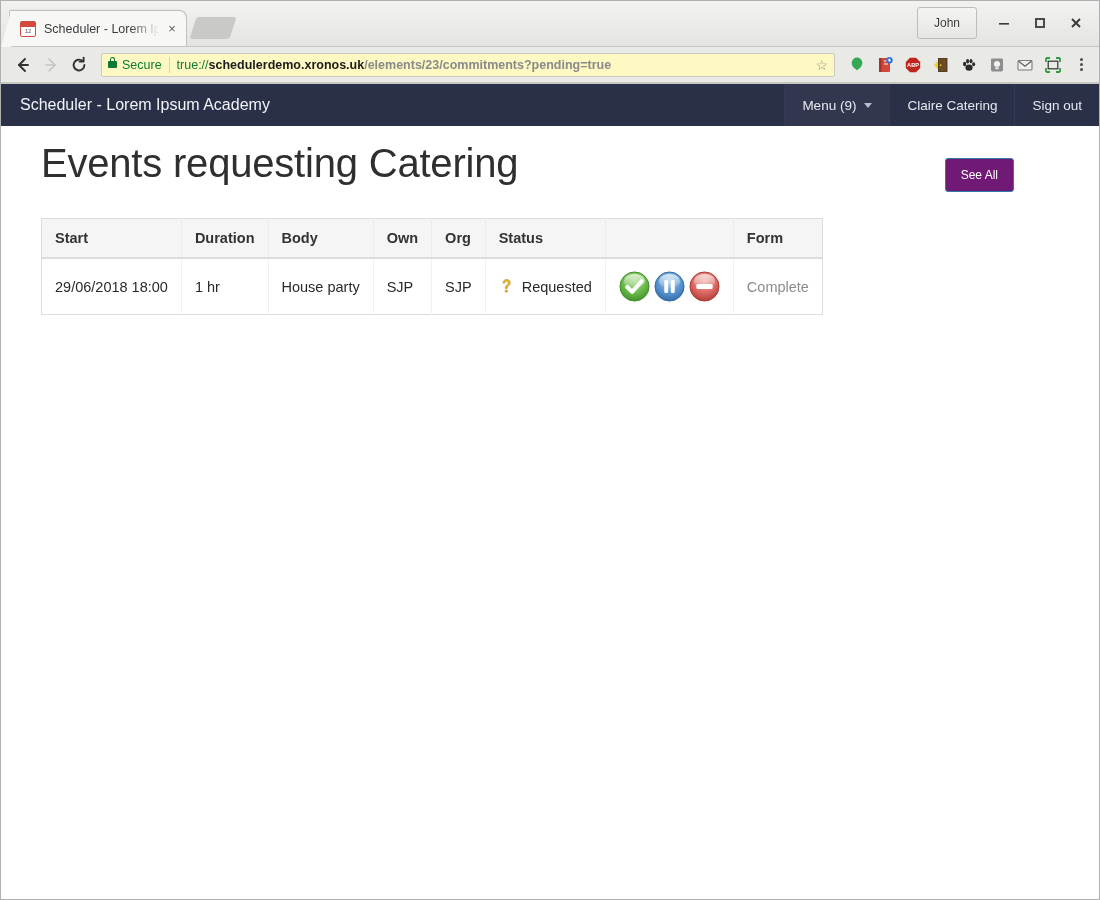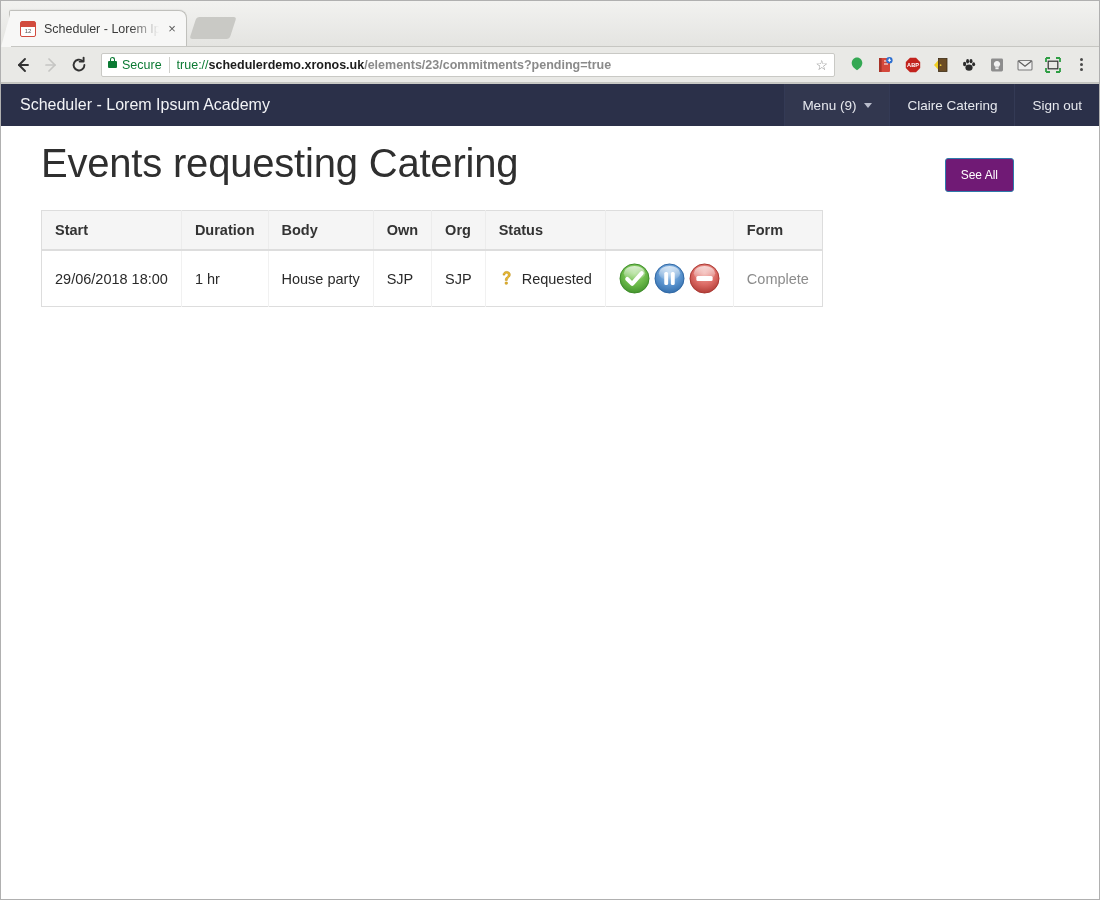--- a/index.html
+++ b/index.html
@@ -175,21 +175,21 @@
     display: flex; align-items: center; justify-content: center;
     cursor: pointer;
     flex: 0 0 auto;
   }
   .navbtn.disabled { opacity: 0.38; cursor: default; }
 
   .omnibox {
     flex: 1 1 auto;
     height: 24px;
     margin: 0 8px;
-    background: #ffffff;
+    background: #fef9c3;
     border: 1px solid #c9c9c5;
     border-radius: 2px;
     display: flex;
     align-items: center;
     padding: 0 6px;
     box-sizing: border-box;
     font-size: 12.5px;
   }
   .lock {
     width: 9px; height: 7px;
@@ -335,21 +335,21 @@
     color: #ffffff;
     font-size: 12px;
     padding: 9px 15px;
     border: 1px solid #2e7aab;
     border-radius: 3px;
     cursor: pointer;
     white-space: nowrap;
   }
 
   table.grid {
-    margin-top: 23px;
+    margin-top: 31px;
     border-collapse: collapse;
     width: 772px;
     border: 1px solid #dddddd;
     font-size: 14.5px;
   }
   table.grid thead th {
     background: #f5f5f5;
     text-align: left;
     font-weight: bold;
     color: #333333;
@@ -416,20 +416,38 @@
   <div class="titlebar">
     <div class="tabstrip">
       <div class="tab">
         <span class="tab-favicon"></span>
         <span class="tab-title">Scheduler - Lorem Ipsum Academy</span>
         <span class="tab-close">×</span>
       </div>
       <div class="newtab"></div>
     </div>
 
+    <div class="winctrls">
+      <div class="profile-btn">John</div>
+      <div class="wbtn">
+        <svg width="12" height="12" viewBox="0 0 12 12">
+            <rect x="1" y="6" width="10" height="1.6" fill="#3a3a3a"></rect>
+          </svg>
+      </div>
+      <div class="wbtn">
+        <svg width="12" height="12" viewBox="0 0 12 12">
+            <rect x="2" y="2" width="8" height="8" fill="none" stroke="#3a3a3a" stroke-width="1.8"></rect>
+          </svg>
+      </div>
+      <div class="wbtn">
+        <svg width="12" height="12" viewBox="0 0 12 12">
+            <path d="M2 2 L10 10 M10 2 L2 10" stroke="#3a3a3a" stroke-width="1.9" fill="none"></path>
+          </svg>
+      </div>
+    </div>
   </div>
 
   <div class="toolbar">
     <div class="navbtn">
       <svg width="18" height="18" viewBox="0 0 18 18">
           <path d="M11 3 L5 9 L11 15" fill="none" stroke="#323232" stroke-width="1.9" stroke-linecap="round" stroke-linejoin="round"></path>
           <path d="M5 9 L14 9" stroke="#323232" stroke-width="1.9" stroke-linecap="round"></path>
         </svg>
     </div>
     <div class="navbtn disabled">

